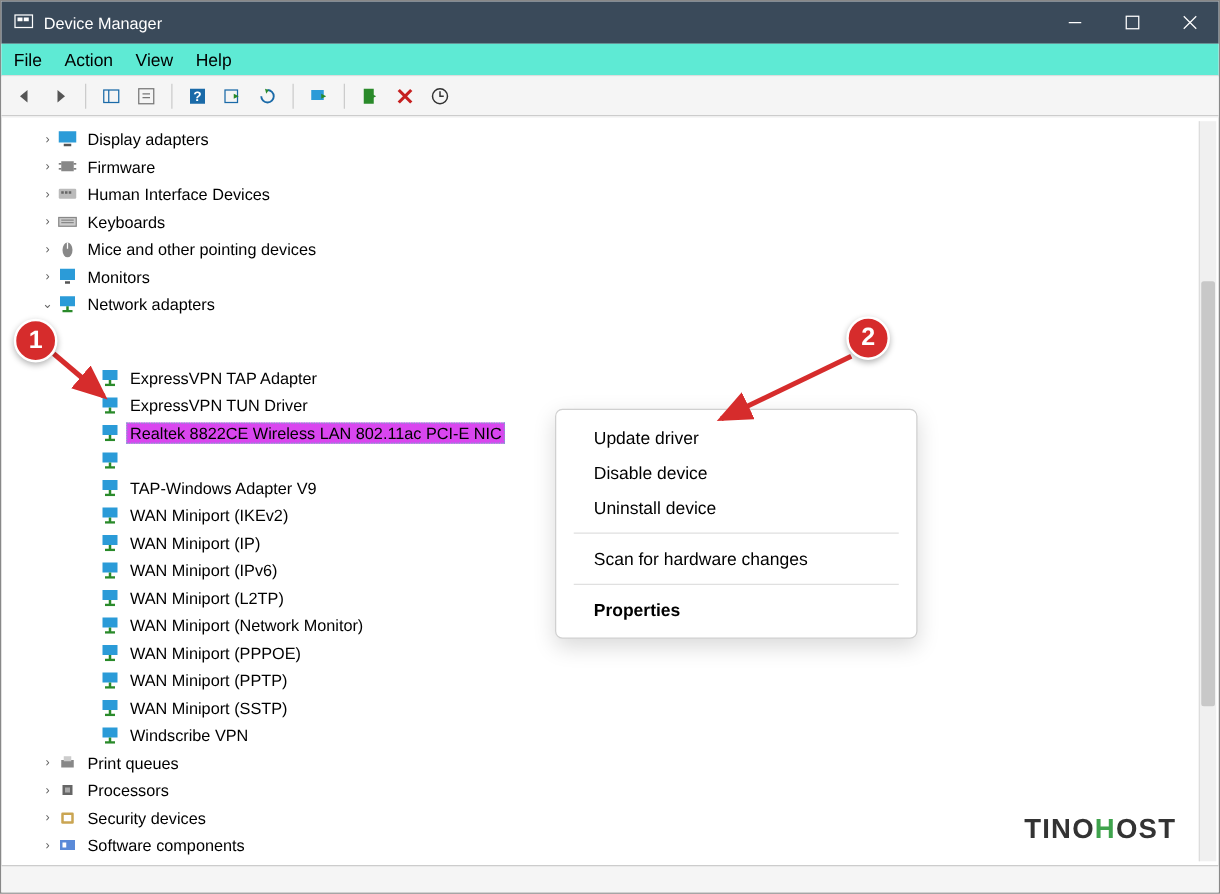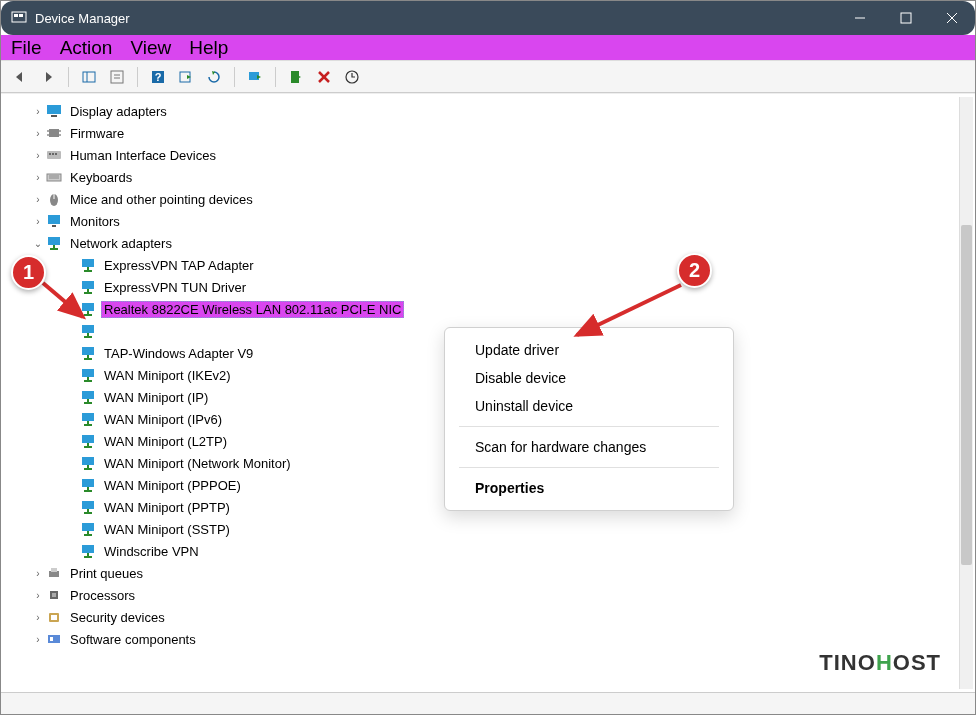--- a/index.html
+++ b/index.html
@@ -1,39 +1,39 @@
 <!DOCTYPE html>
 <html><head>
 <meta charset="utf-8">
 <style>
   * { box-sizing: border-box; margin: 0; padding: 0; }
   body { font-family: "Segoe UI", Tahoma, sans-serif; font-size: 13px; color: #000; background: #fff; width: 976px; height: 715px; position: relative; border: 1px solid #888; overflow: hidden; }
   
-  .titlebar { height: 34px; background: #3a4a5a; color: #fff; display: flex; align-items: center; padding-left: 10px; border-radius: 12px; }
+  .titlebar { height: 34px; background: #3a4a5a; color: #fff; display: flex; align-items: center; padding-left: 10px; }
   .titlebar .app-icon { width: 16px; height: 16px; margin-right: 8px; display: inline-block; }
   .titlebar .title { flex: 1; font-size: 13px; }
   .titlebar .win-btns { display: flex; height: 100%; }
   .titlebar .win-btn { width: 46px; height: 34px; display: flex; align-items: center; justify-content: center; color: #fff; }
   .titlebar .win-btn svg { stroke: #fff; stroke-width: 1; fill: none; }
   
-  .menubar { height: 26px; background: #d946ef; border-bottom: 1px solid #ddd; display: flex; align-items: center; padding-left: 10px; gap: 18px; font-size: 19px; }
+  .menubar { height: 26px; background: #5eead4; border-bottom: 1px solid #ddd; display: flex; align-items: center; padding-left: 10px; gap: 18px; font-size: 14px; }
   .menubar span { cursor: default; }
   
   .toolbar { height: 32px; background: #f5f5f5; border-bottom: 1px solid #ccc; display: flex; align-items: center; padding-left: 8px; gap: 6px; }
   .toolbar .tb-btn { width: 22px; height: 22px; display: flex; align-items: center; justify-content: center; }
   .toolbar .sep { width: 1px; height: 20px; background: #ccc; margin: 0 3px; }
   
   .tree-area { position: relative; height: 594px; overflow: hidden; border-top: 1px solid #eee; padding-top: 4px; }
   .tree { padding-left: 30px; padding-top: 2px; }
   .tree-row { display: flex; align-items: center; height: 22px; position: relative; }
   .tree-row .expander { width: 14px; text-align: center; color: #666; font-size: 10px; cursor: pointer; }
   .tree-row .dev-icon { width: 18px; height: 18px; margin-right: 4px; display: inline-flex; align-items: center; justify-content: center; }
   .tree-row .label { padding: 1px 3px; }
   .tree-row.selected .label { background: #d946ef; border: 1px dotted #7aa7cc; padding: 0px 2px; }
-  .tree-children { margin-left: 48px; }
+  .tree-children { margin-left: 48px; margin-top: 37px; }
   
   .context-menu { position: absolute; background: #fff; border: 1px solid #d0d0d0; border-radius: 6px; box-shadow: 0 6px 18px rgba(0,0,0,0.15); padding: 8px 0; font-size: 14px; width: 290px; }
   .context-menu .cm-item { padding: 6px 30px; cursor: default; }
   .context-menu .cm-sep { height: 1px; background: #e0e0e0; margin: 6px 14px; }
   .context-menu .cm-bold { font-weight: 700; }
   
   .callout { position: absolute; width: 35px; height: 35px; border-radius: 50%; background: #d62c2c; color: #fff; font-weight: 700; font-size: 20px; display: flex; align-items: center; justify-content: center; border: 2px solid #fff; box-shadow: 0 2px 5px rgba(0,0,0,0.3); z-index: 50; }
   .arrow { position: absolute; z-index: 49; }
   
   .watermark { position: absolute; right: 34px; bottom: 38px; font-size: 22px; font-weight: 700; letter-spacing: 1px; color: #333; }

